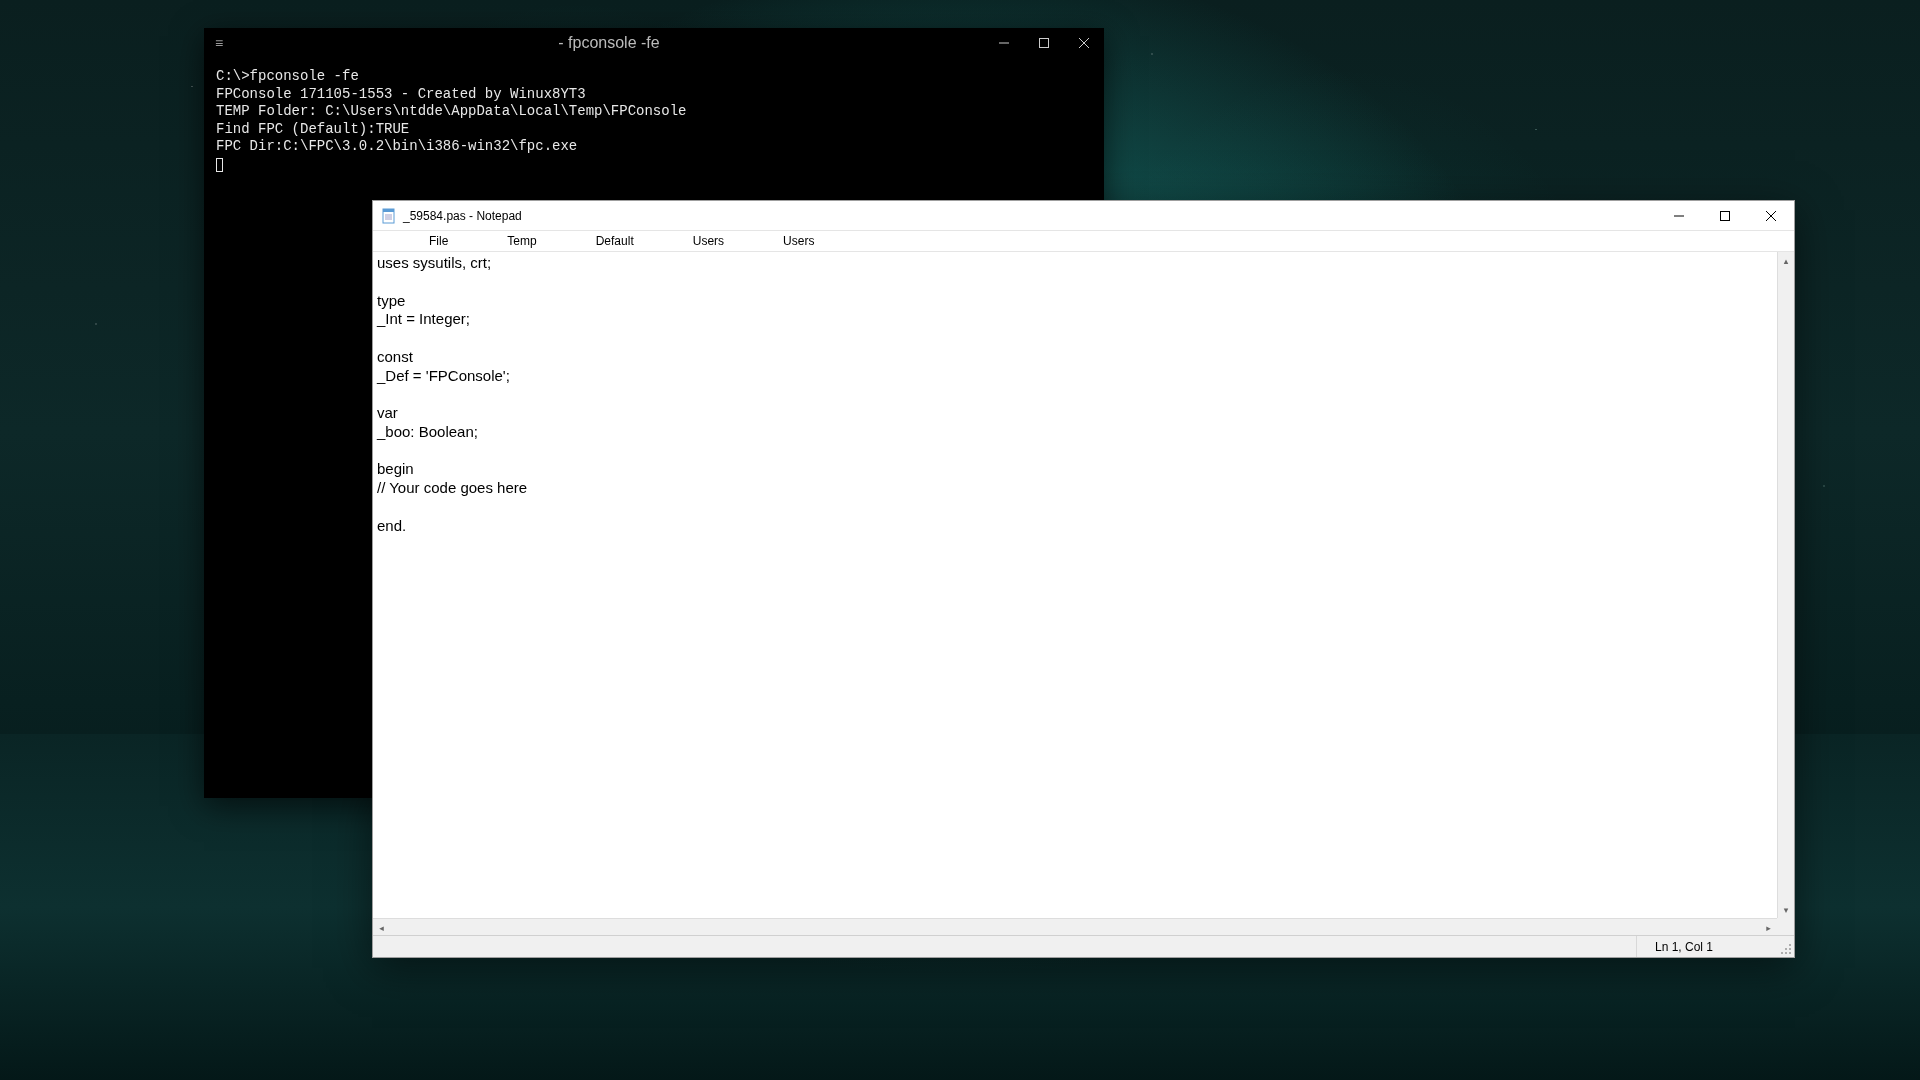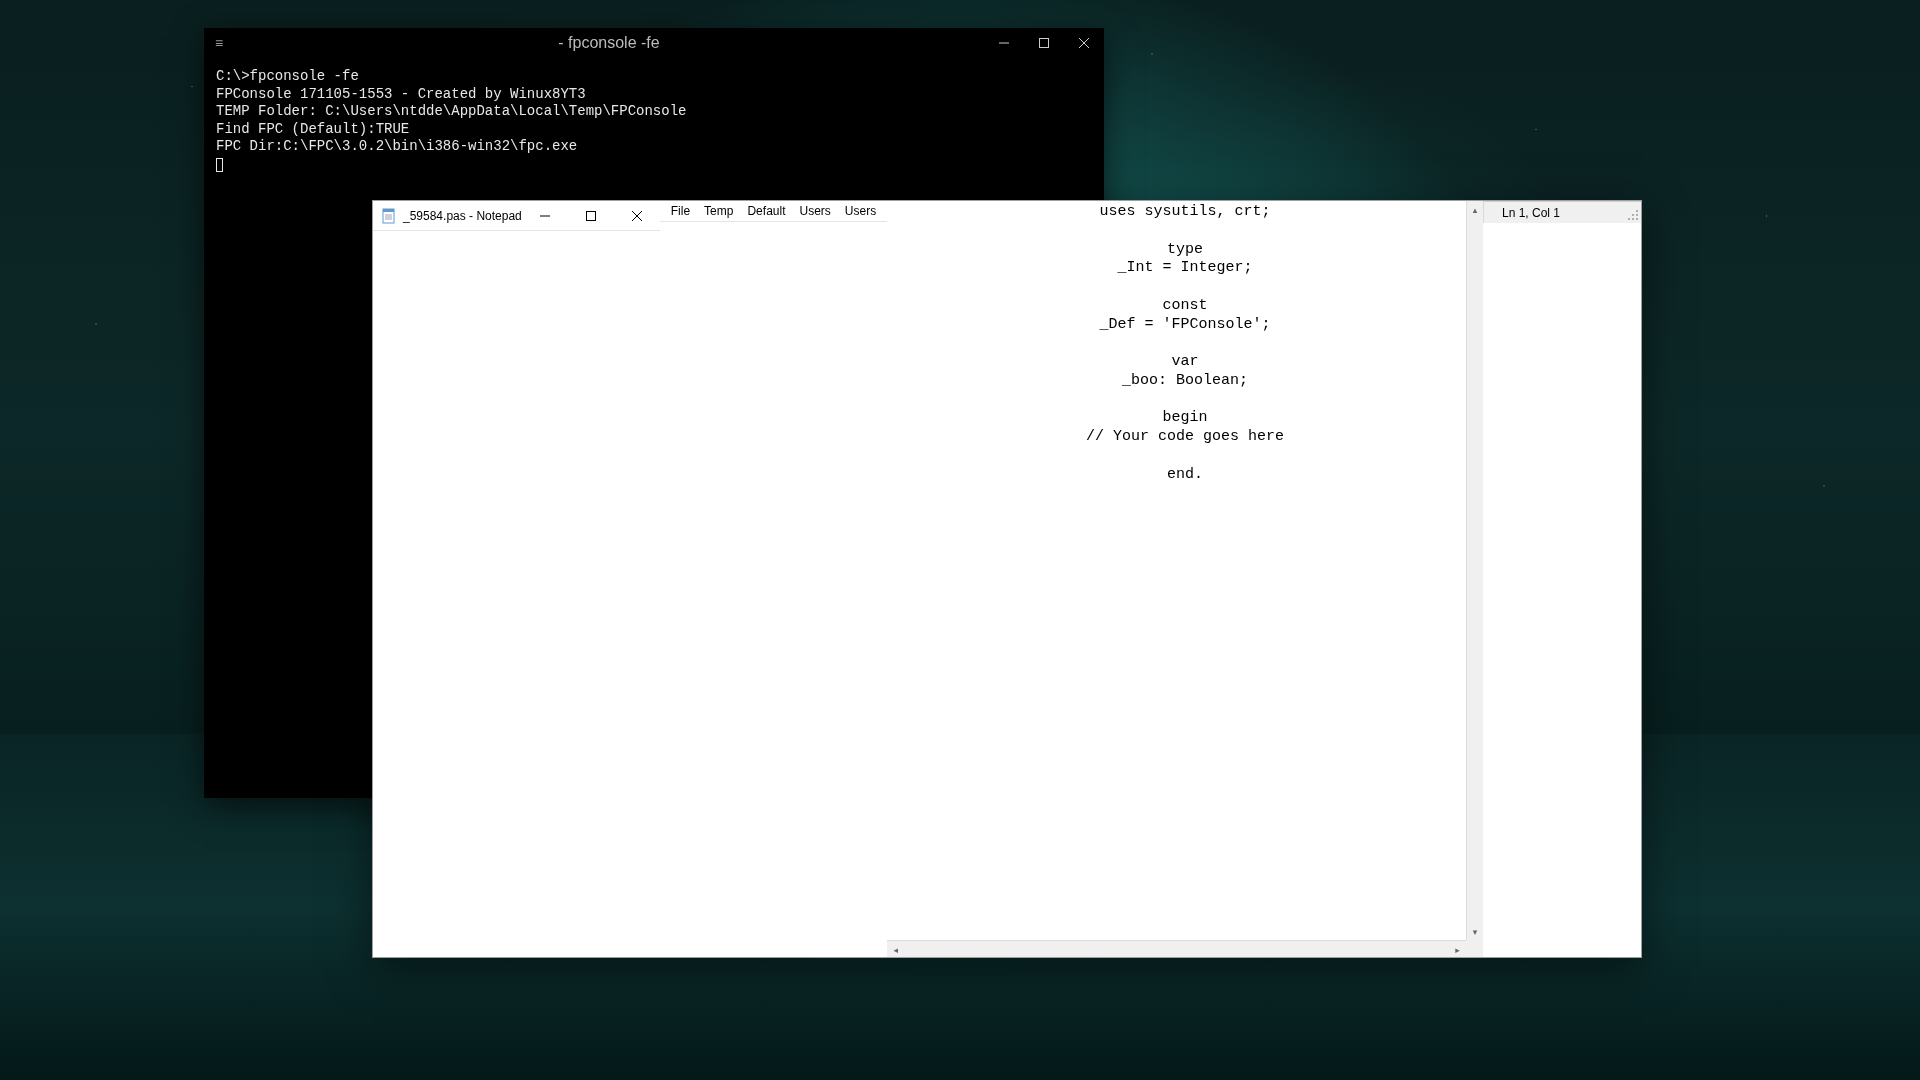--- a/index.html
+++ b/index.html
@@ -108,27 +108,27 @@
     width: 7px; height: 14px;
     border: 1px solid #e8e8e8;
     vertical-align: text-bottom;
   }
 
   
   .notepad-window {
     position: absolute;
     left: 372px;
     top: 200px;
-    width: 1270px;
+    width: 1423px;
     height: 758px;
     background: #fff;
     border: 1px solid #9f9f9f;
     box-shadow: 0 10px 40px rgba(0,0,0,0.5);
     display:flex;
-    flex-direction:row;
+    flex-direction:column;
   }
   .notepad-titlebar {
     height: 30px;
     background: #fff;
     display:flex;
     align-items:center;
     border-bottom: 1px solid #e5e5e5;
   }
   .notepad-icon {
     width: 16px; height: 16px;
@@ -161,42 +161,42 @@
     background: #fff;
     display:flex;
     align-items:center;
     padding: 0 4px;
     border-bottom: 1px solid #e5e5e5;
     font-size: 12px;
   }
   .menu-item {
     padding: 3px 7px;
     cursor: pointer;
+    margin-left: 45px;
   }
 
   .notepad-content {
     flex:1;
     position:relative;
     display:flex;
     flex-direction:column;
     overflow:hidden;
   }
   .notepad-textarea {
     flex:1;
     padding: 2px 4px;
-    font-family: Liberation Mono, monospace;
+    font-family: Liberation Sans, sans-serif;
     font-size: 15px;
     line-height: 1.25;
     white-space: pre;
     color: #000;
     overflow: auto;
     border:none;
     outline:none;
     resize:none;
-    text-align:center;
   }
   .np-scrollbar-v {
     position:absolute;
     right:0; top:0; bottom:17px;
     width: 17px;
     background:#f0f0f0;
     border-left:1px solid #ddd;
   }
   .np-scroll-arrow {
     height: 17px;

